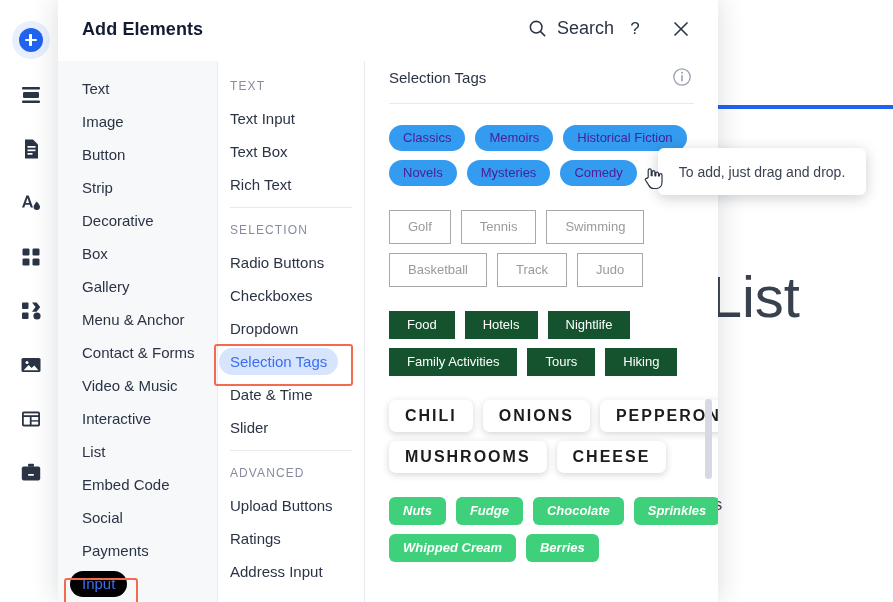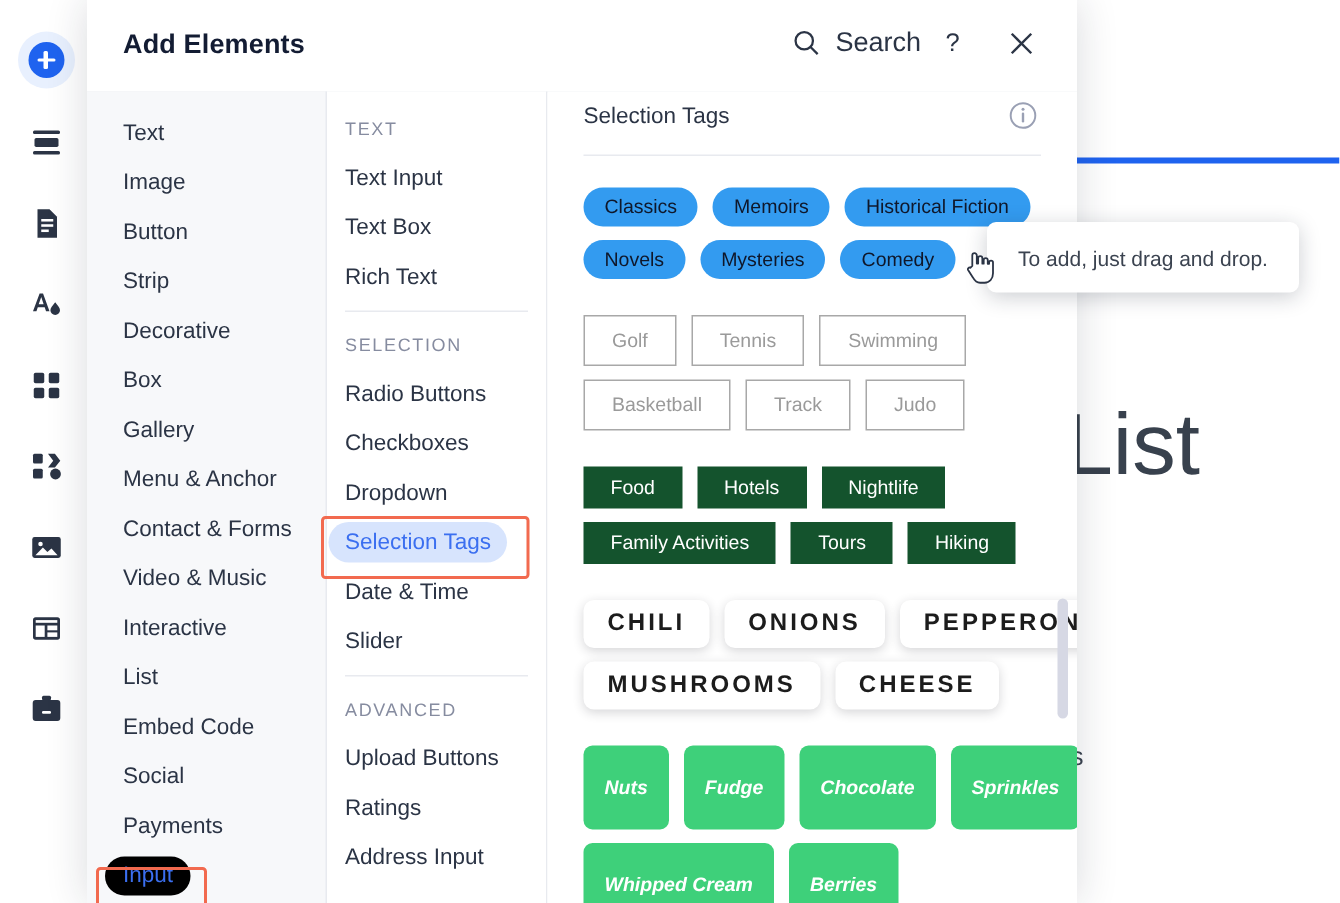--- a/index.html
+++ b/index.html
@@ -65,25 +65,25 @@
   .prev-col{flex:1;position:relative;background:#fff;overflow:hidden;}
   .prev-head{position:relative;height:42px;margin:0 24px;border-bottom:1px solid #e8eaef;}
   .prev-title{position:absolute;left:0;top:8px;font-size:15px;color:#2b3445;}
   .prev-info{position:absolute;right:2px;top:6px;width:20px;height:20px;cursor:pointer;}
   .prev-scroll{position:absolute;left:0;right:0;top:42px;bottom:0;padding:22px 24px 0 24px;box-sizing:border-box;}
 
   .tag-group{margin-bottom:24px;}
   .tag-row{display:flex;gap:10px;margin-bottom:9px;}
   .tag-row:last-child{margin-bottom:0;}
 
-  .t-blue{background:#339bf0;color:#0f172a;border-radius:13px;height:26px;line-height:26px;padding:0 14px;font-size:13px;cursor:pointer;}
+  .t-blue{background:#339bf0;color:#4c1d95;border-radius:13px;height:26px;line-height:26px;padding:0 14px;font-size:13px;cursor:pointer;}
   .t-outline{background:#fff;color:#9a9a9a;border:1px solid #a8a8a8;height:34px;line-height:32px;padding:0 18px;font-size:13px;cursor:pointer;box-sizing:border-box;}
   .t-purple{background:#14532d;color:#fff;height:28px;line-height:28px;padding:0 18px;font-size:13px;cursor:pointer;}
   .t-card{background:#fff;color:#1c1c1c;border-radius:7px;height:32px;line-height:32px;padding:0 16px;font-size:16px;font-weight:700;letter-spacing:2px;box-shadow:0 2px 7px rgba(30,30,40,.19);cursor:pointer;}
-  .t-green{background:#3ed07a;color:#fff;border-radius:6px;height:28px;line-height:28px;padding:14px 14px;font-size:13px;font-weight:700;font-style:italic;cursor:pointer;}
+  .t-green{background:#3ed07a;color:#fff;border-radius:6px;height:28px;line-height:28px;padding:0 14px;font-size:13px;font-weight:700;font-style:italic;cursor:pointer;}
 
   .prev-sb{position:absolute;right:6px;top:338px;width:7px;height:80px;border-radius:4px;background:#d6d8e4;cursor:pointer;}
 
   
   .tooltip{
     position:absolute;left:658px;top:148px;width:208px;height:47px;
     background:#fff;border-radius:6px;box-shadow:0 3px 14px rgba(22,30,48,.22);
     display:flex;align-items:center;justify-content:center;
     font-size:14px;color:#3b4350;z-index:30;
   }

